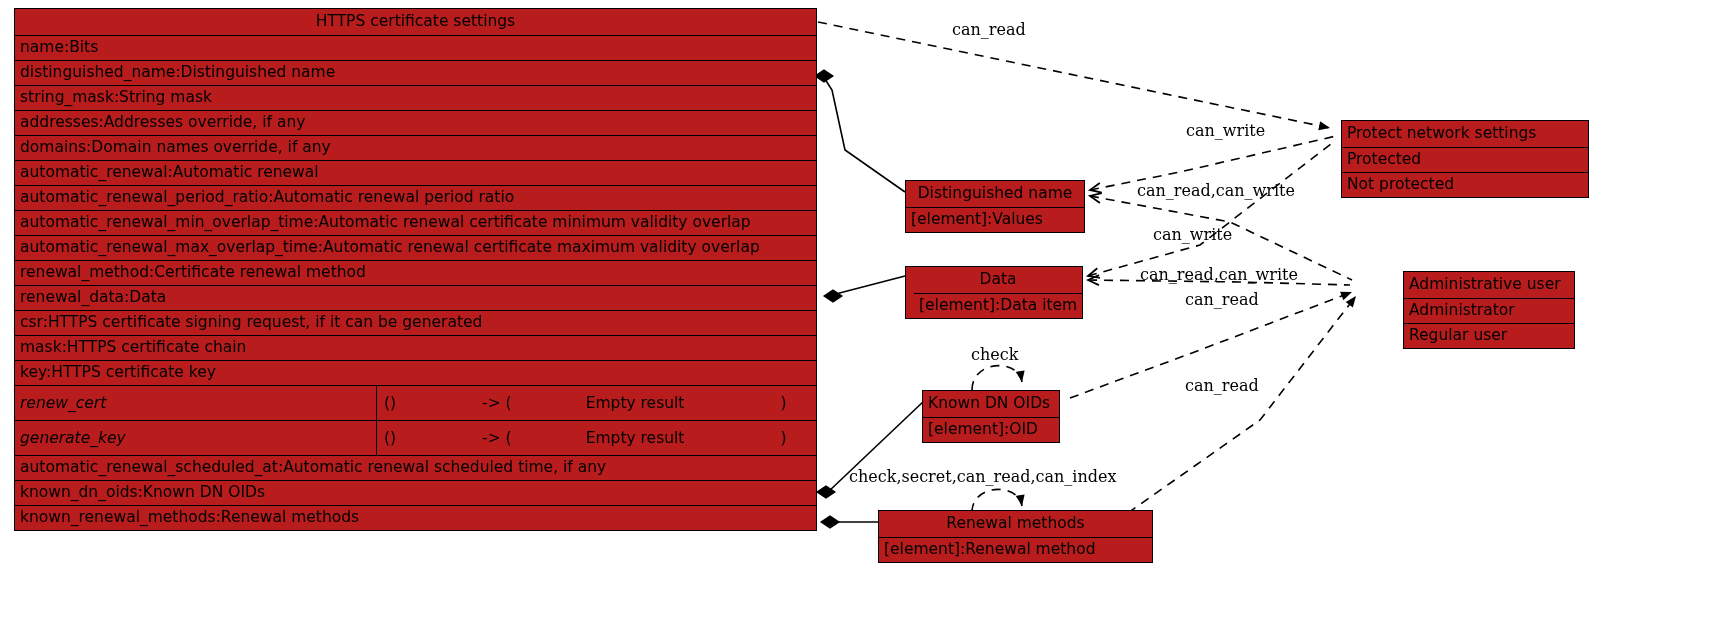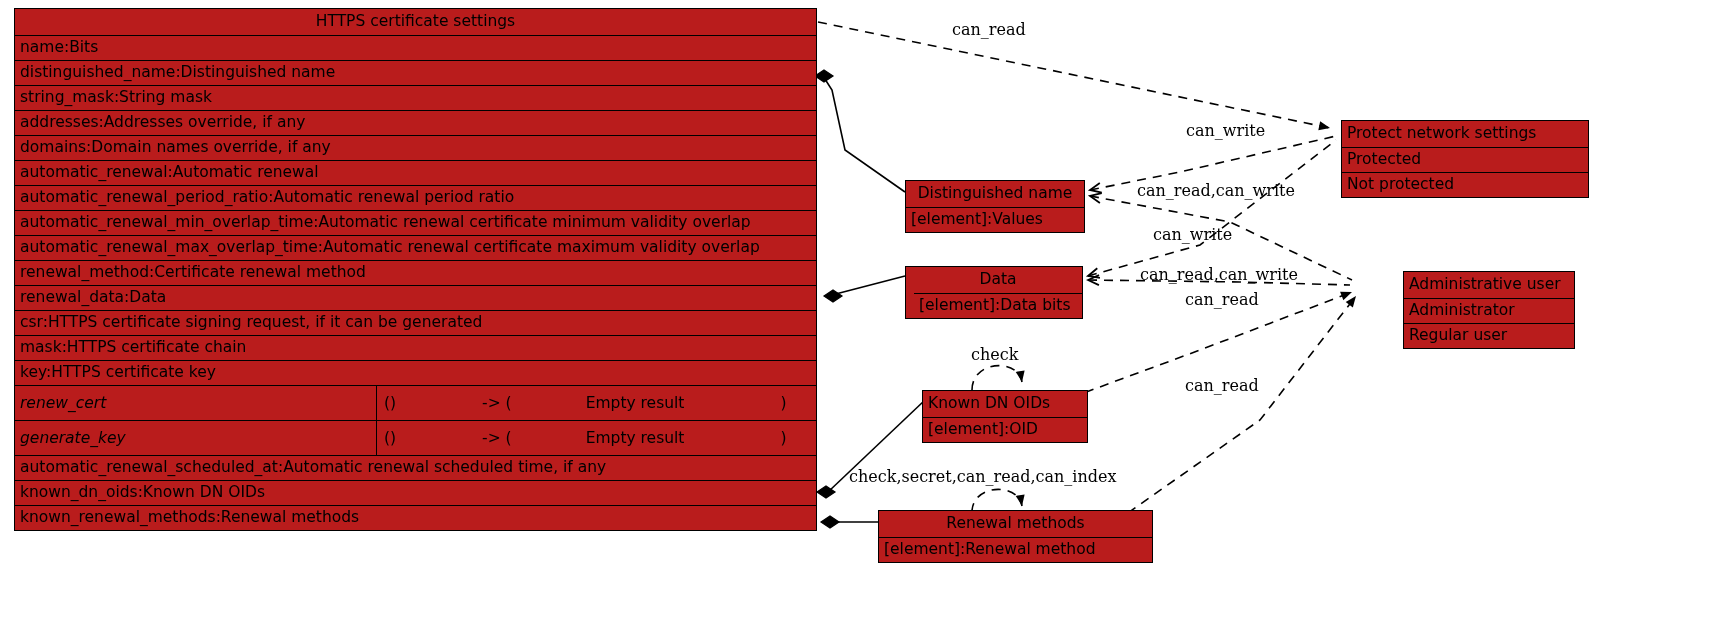--- a/index.html
+++ b/index.html
@@ -187,24 +187,24 @@
     <div class="uml-row">known_renewal_methods:Renewal methods</div>
   </div>
 
   <div class="uml-box" style="left:905px; top:180px; width:180px;">
     <div class="uml-row uml-title">Distinguished name</div>
     <div class="uml-row">[element]:Values</div>
   </div>
 
   <div class="uml-box" style="left:905px; top:266px; width:178px;padding-left:8px;">
     <div class="uml-row uml-title">Data</div>
-    <div class="uml-row">[element]:Data bits</div>
-  </div>
-
-  <div class="uml-box" style="left:922px; top:390px; width:166px;">
+    <div class="uml-row">[element]:Data item</div>
+  </div>
+
+  <div class="uml-box" style="left:922px; top:390px; width:138px;">
     <div class="uml-row uml-title left">Known DN OIDs</div>
     <div class="uml-row">[element]:OID</div>
   </div>
 
   <div class="uml-box" style="left:878px; top:510px; width:275px;">
     <div class="uml-row uml-title">Renewal methods</div>
     <div class="uml-row">[element]:Renewal method</div>
   </div>
 
   <div class="uml-box" style="left:1341px; top:120px; width:248px;">

